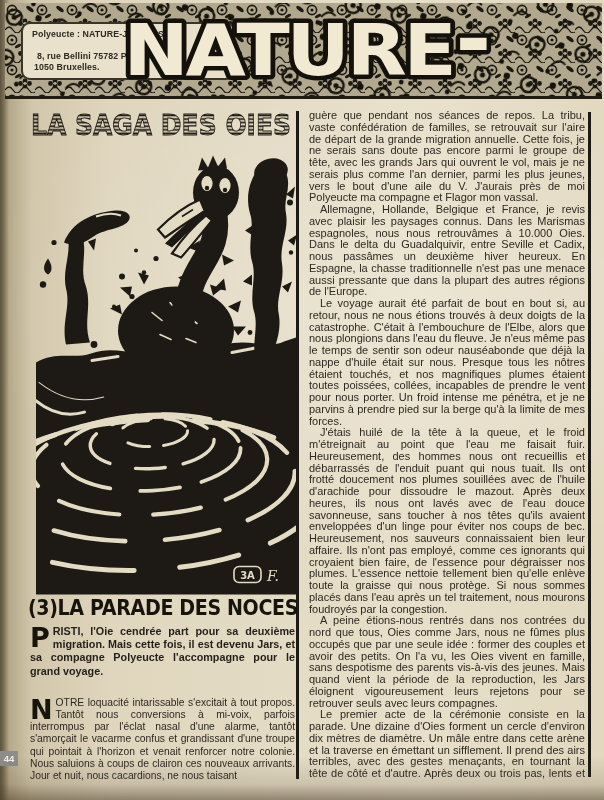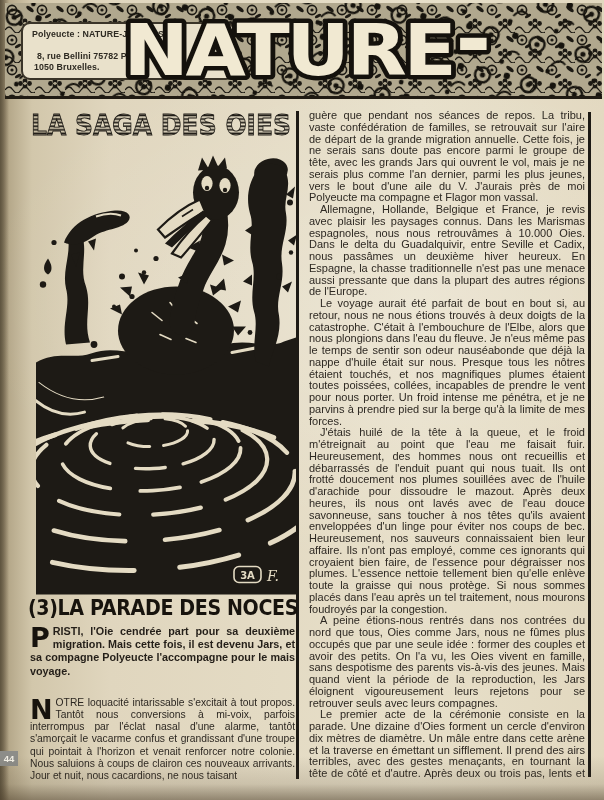--- a/index.html
+++ b/index.html
@@ -207,21 +207,21 @@
         <rect x="0" y="0" width="27" height="16" rx="5" fill="none" stroke="#e4dbc3" stroke-width="1.6"></rect>
         <text x="13.5" y="12" text-anchor="middle" font-family="DejaVu Sans, sans-serif" font-weight="bold" font-size="10" fill="#e4dbc3">3A</text>
         <text x="33" y="14" font-family="DejaVu Serif, serif" font-style="italic" font-size="14" fill="#e4dbc3">F.</text>
       </g>
     </svg>
   </div>
 
   <div class="section-heading">(3)LA PARADE DES NOCES</div>
 
   <div class="lead">
-    <span class="dropcap">P</span><span>RISTI, l'Oie cendrée part pour sa deuxième migration. Mais cette fois, il est devenu Jars, et sa compagne Polyeucte l'accompagne pour le mais voyage.</span>
+    <span class="dropcap">P</span><span>RISTI, l'Oie cendrée part pour sa deuxième migration. Mais cette fois, il est devenu Jars, et sa compagne Polyeucte l'accompagne pour le grand voyage.</span>
   </div>
 
   <div class="para2">
     <span class="dropcap">N</span><span>OTRE loquacité intarissable s'excitait à tout propos. Tantôt nous conversions à mi-voix, parfois interrompus par l'éclat nasal d'une alarme, tantôt s'amorçait le vacarme confus et grandissant d'une troupe qui pointait à l'horizon et venait renforcer notre colonie. Nous saluions à coups de clairon ces nouveaux arrivants. Jour et nuit, nous cacardions, ne nous taisant</span>
   </div>
 
   <div class="pagenum">44</div>
 
   <div class="rcol">
     <p>guère que pendant nos séances de repos. La tribu, vaste confédération de familles, se retrouvait sur l'aire de départ de la grande migration annuelle. Cette fois, je ne serais sans doute pas encore parmi le groupe de tête, avec les grands Jars qui ouvrent le vol, mais je ne serais plus comme l'an dernier, parmi les plus jeunes, vers le bout d'une aile du V. J'aurais près de moi Polyeucte ma compagne et Flagor mon vassal.</p>

